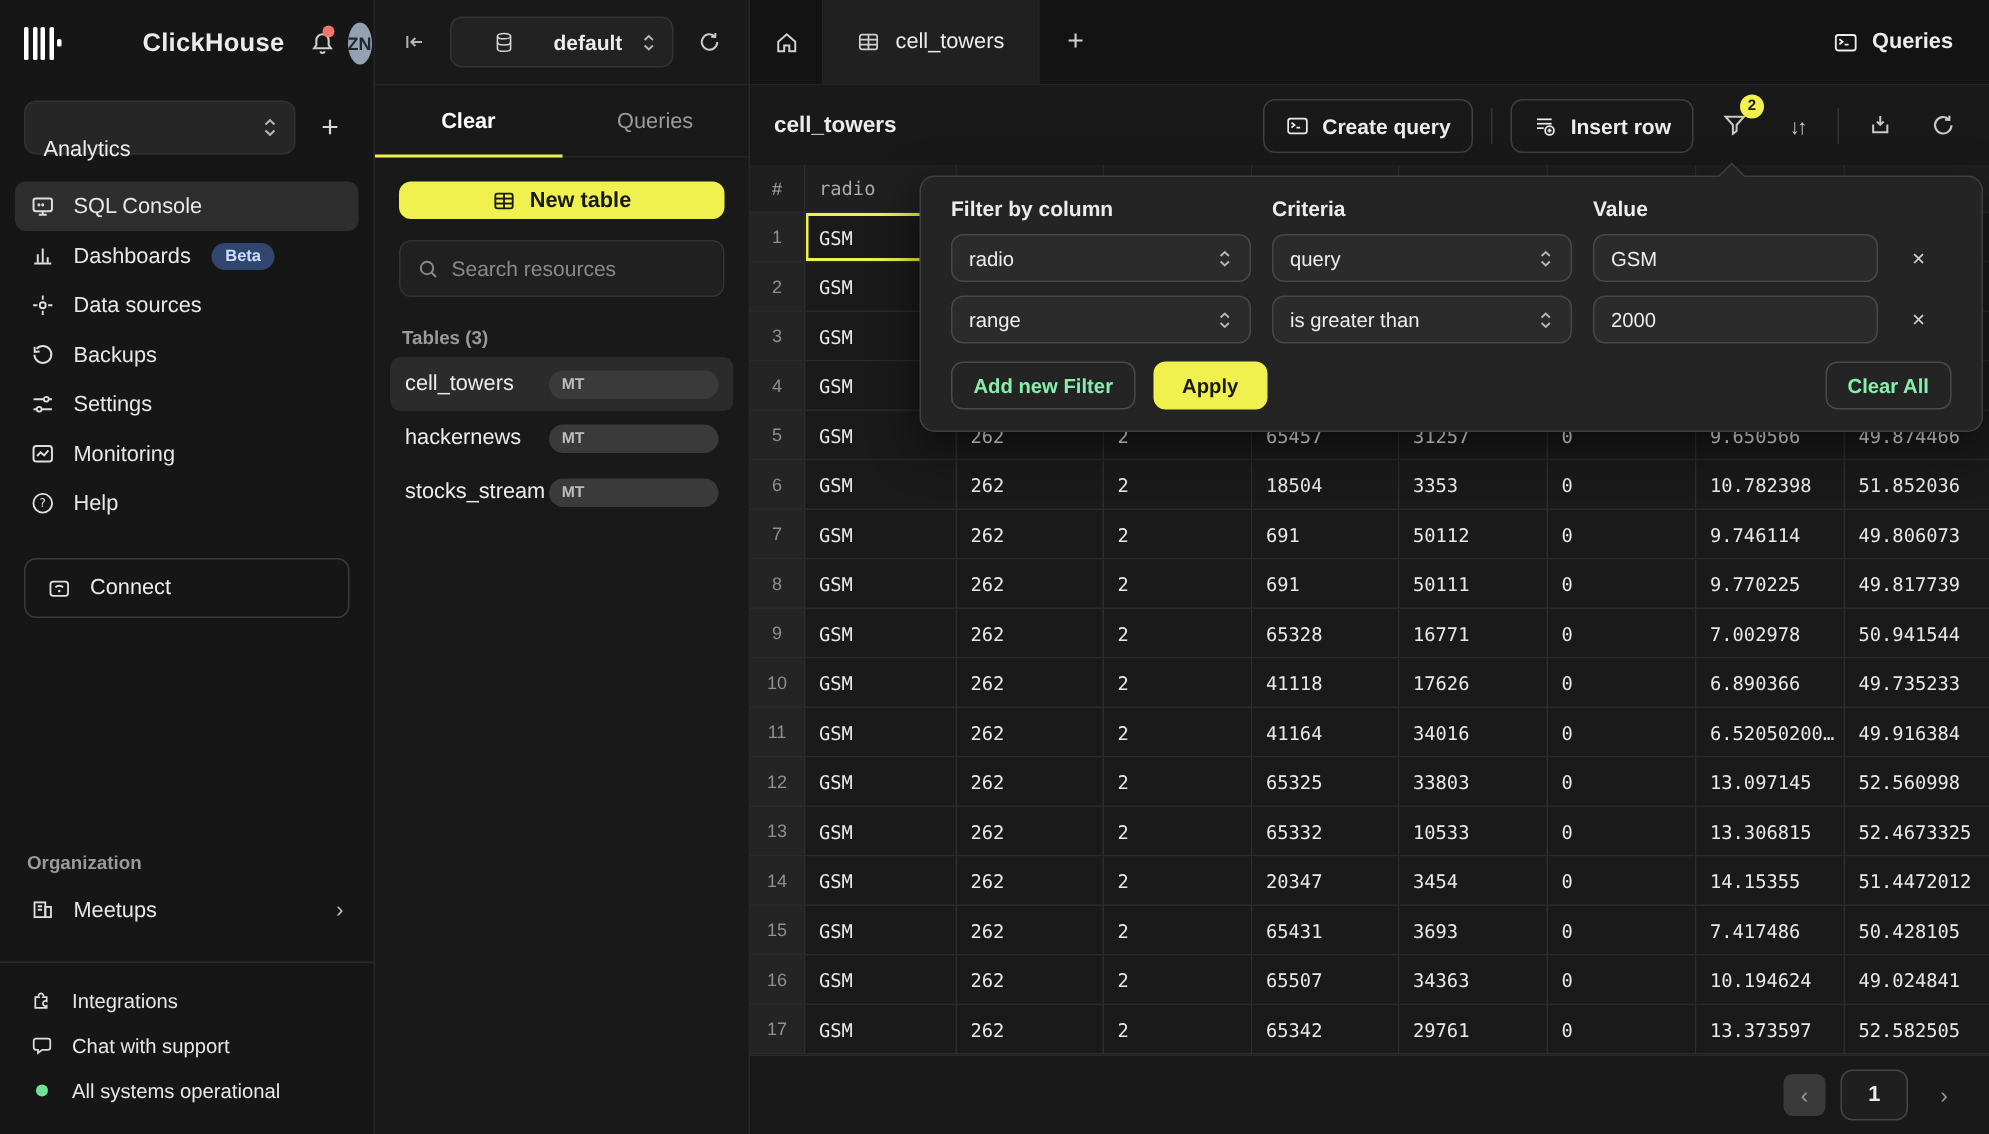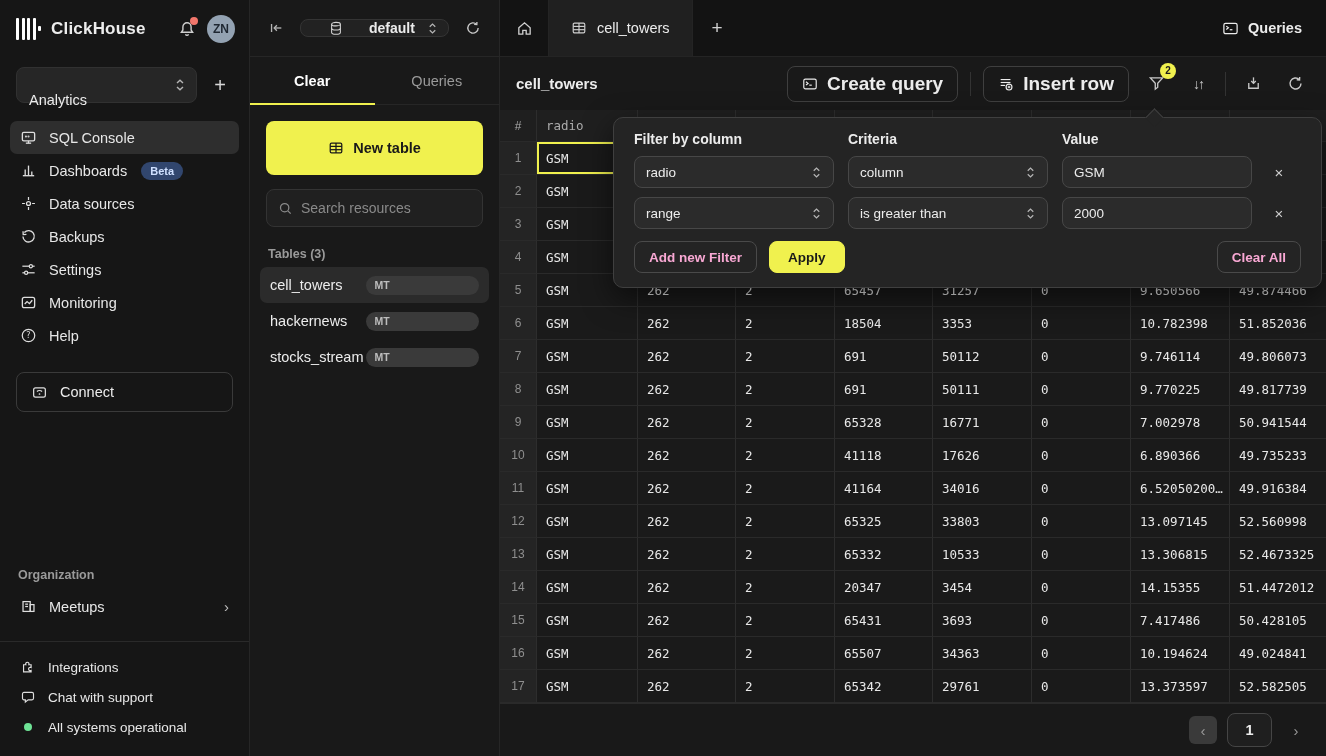--- a/index.html
+++ b/index.html
@@ -12,21 +12,21 @@
   .ico { display:inline-flex; align-items:center; justify-content:center; flex:none; }
 
   
   .sidebar { width:250px; flex:none; background:#161616; border-right:1px solid #262626;
              display:flex; flex-direction:column; }
   .sb-top { height:57px; display:flex; align-items:center; padding:0 14px 0 16px; gap:8px; }
   .logo { display:flex; align-items:center; gap:10px; }
   .logo-bars { display:flex; align-items:center; gap:2.5px; height:22px; }
   .logo-bars i { width:3px; height:22px; background:#fff; border-radius:1px; }
   .logo-bars i.dot { height:5px; }
-  .brand { font-size:17px; font-weight:700; letter-spacing:.2px; }
+  .brand { font-size:17px; font-weight:700; letter-spacing:.2px;margin-left:44px; }
   .sb-top .spacer, .flex1 { flex:1; }
   .bell { position:relative; width:24px; height:24px; display:flex; align-items:center; justify-content:center; cursor:pointer; }
   .bell-dot { position:absolute; top:0px; right:1px; width:8px; height:8px; border-radius:50%; background:#F2766B; }
   .avatar { width:28px; height:28px; border-radius:50%; background:#93A2B2; color:#1e2732;
             font-size:12px; font-weight:700; display:flex; align-items:center; justify-content:center; }
   .org-row { display:flex; align-items:center; gap:10px; padding:10px 16px 14px; }
   .org-select { flex:1; height:36px; background:#262626; border:1px solid #313131; border-radius:8px;
                 display:flex; align-items:center; padding:0 10px 0 12px; gap:8px; cursor:pointer; }
   .org-select span { flex:1; font-size:14.5px;margin-top:29px; }
   .plus-btn { width:26px; height:26px; display:flex; align-items:center; justify-content:center;
@@ -43,32 +43,32 @@
   .sb-divider { border-top:1px solid #2a2a2a; margin:14px 0 10px; }
   .foot { padding:0 10px 14px; display:flex; flex-direction:column; }
   .foot .nav-item { height:30px; font-size:13.5px; }
   .status-dot { width:8px; height:8px; border-radius:50%; background:#6EE395; margin:0 4px; }
 
   
   .explorer { width:250px; flex:none; background:#191919; border-right:1px solid #262626;
               display:flex; flex-direction:column; }
   .ex-top { height:57px; display:flex; align-items:center; gap:10px; padding:0 12px;
             border-bottom:1px solid #262626; }
-  .db-select { flex:1; height:18px; background:#222; border:1px solid #343434; border-radius:8px;
+  .db-select { flex:1; height:34px; background:#222; border:1px solid #343434; border-radius:8px;
                display:flex; align-items:center; gap:8px; padding:0 10px; cursor:pointer; }
   .db-select span { flex:1; font-weight:600; font-size:14px; }
   .iconbtn { width:28px; height:28px; display:flex; align-items:center; justify-content:center;
              border-radius:6px; cursor:pointer; color:#c9c9c9; }
   .ex-tabs { display:flex; border-bottom:1px solid #262626; }
   .ex-tab { flex:1; height:47px; display:flex; align-items:center; justify-content:center;
             font-size:14.5px; color:#9a9a9a; cursor:pointer; position:relative; }
   .ex-tab.active { color:#fff; font-weight:600; }
   .ex-tab.active::after { content:""; position:absolute; left:0; right:0; bottom:-1px; height:2.5px; background:#F0F14E; }
   .ex-body { padding:16px 16px 0; }
-  .newtable-btn { width:100%; height:54px; background:#F0F14E; color:#191919; border:none; border-radius:8px;
+  .newtable-btn { width:100%; height:25px; background:#F0F14E; color:#191919; border:none; border-radius:8px;
                   font-size:14.5px; font-weight:600; display:flex; align-items:center; justify-content:center;
                   gap:9px; cursor:pointer; font-family:inherit; }
   .search-box { margin-top:14px; height:38px; background:#202020; border:1px solid #333; border-radius:8px;
                 display:flex; align-items:center; gap:8px; padding:0 11px; }
   .search-box input { flex:1; background:transparent; border:none; outline:none; color:#ddd;
                       font-size:14px; font-family:inherit; min-width:0; }
   .search-box input::placeholder { color:#8a8a8a; }
   .list-label { color:#9a9a9a; font-size:12.5px; font-weight:600; margin:20px 0 6px; padding:0 2px; }
   .tbl-item { height:36px; display:flex; align-items:center; border-radius:7px; padding:0 10px;
               font-size:14.5px; cursor:pointer; margin:0 -6px; padding-left:10px; }
@@ -87,21 +87,21 @@
           border-right:1px solid #242424; font-size:14.5px; cursor:pointer; }
   .addtab { width:49px; display:flex; align-items:center; justify-content:center; font-size:19px;
             color:#cfcfcf; cursor:pointer; }
   .tabbar-right { margin-left:auto; display:flex; align-items:center; padding-right:24px; }
   .queries-link { display:flex; align-items:center; gap:9px; font-size:14.5px; font-weight:600; cursor:pointer; }
 
   .toolbar { height:53px; flex:none; background:#191919; display:flex; align-items:center;
              padding:0 16px; gap:12px; }
   .tb-title { font-size:15px; font-weight:600; margin-right:auto; }
   .tb-btn { height:36px; border:1px solid #3f3f3f; background:transparent; color:#ececec; border-radius:8px;
-            display:flex; align-items:center; gap:9px; padding:0 14px; font-size:19px; font-weight:600;
+            display:flex; align-items:center; gap:9px; padding:0 14px; font-size:14px; font-weight:600;
             cursor:pointer; font-family:inherit; }
   .vsep { width:1px; height:24px; background:#333; }
   .tb-icon { position:relative; width:30px; height:30px; display:flex; align-items:center; justify-content:center;
              color:#c9c9c9; cursor:pointer; }
   .filter-badge { position:absolute; top:-6px; right:-5px; width:16px; height:16px; border-radius:50%;
                   background:#F0F14E; color:#1a1a1a; font-size:10px; font-weight:700;
                   display:flex; align-items:center; justify-content:center; }
   .sort-glyph { font-size:14px; letter-spacing:-2px; color:#c9c9c9; }
 
   
@@ -141,21 +141,21 @@
               align-items:center; }
   .pop-h { font-size:14px; font-weight:600; }
   .pop-select { height:32px; background:#2b2b2b; border:1px solid #474747; border-radius:8px;
                 display:flex; align-items:center; padding:0 11px; gap:8px; cursor:pointer; font-size:13.5px; }
   .pop-select span { flex:1; }
   .pop-input { height:32px; background:#2b2b2b; border:1px solid #474747; border-radius:8px;
                color:#ececec; padding:0 11px; font-size:13.5px; font-family:inherit; width:100%; outline:none; }
   .pop-x { width:26px; height:26px; display:flex; align-items:center; justify-content:center;
            color:#cfcfcf; font-size:15px; cursor:pointer; }
   .pop-actions { display:flex; align-items:center; gap:12px; margin-top:12px; }
-  .pop-btn { height:32px; border:1px solid #4a4a4a; background:transparent; color:#f9a8d4; border-radius:8px;
+  .pop-btn { height:32px; border:1px solid #4a4a4a; background:transparent; color:#86efac; border-radius:8px;
              padding:0 14px; font-size:13.5px; font-weight:600; cursor:pointer; font-family:inherit; }
   .pop-btn.apply { background:#F0F14E; border-color:#F0F14E; color:#1a1a1a; padding:0 18px; }
 </style>
 </head>
 <body>
 
 <aside class="sidebar">
   <div class="sb-top">
     <div class="logo">
       <span class="logo-bars">
@@ -696,21 +696,21 @@
       <div></div>
 
       <div class="pop-select">
         <span>radio</span>
         <svg width="11" height="13" viewBox="0 0 12 14" fill="none" stroke="#b5b5b5" stroke-width="1.4">
           <polyline points="3,5 6,2.2 9,5"></polyline>
             <polyline points="3,9 6,11.8 9,9"></polyline>
         </svg>
       </div>
       <div class="pop-select">
-        <span>column</span>
+        <span>query</span>
         <svg width="11" height="13" viewBox="0 0 12 14" fill="none" stroke="#b5b5b5" stroke-width="1.4">
           <polyline points="3,5 6,2.2 9,5"></polyline>
             <polyline points="3,9 6,11.8 9,9"></polyline>
         </svg>
       </div>
       <input class="pop-input" value="GSM" style="">
       <span class="pop-x">×</span>
 
       <div class="pop-select">
         <span>range</span>

